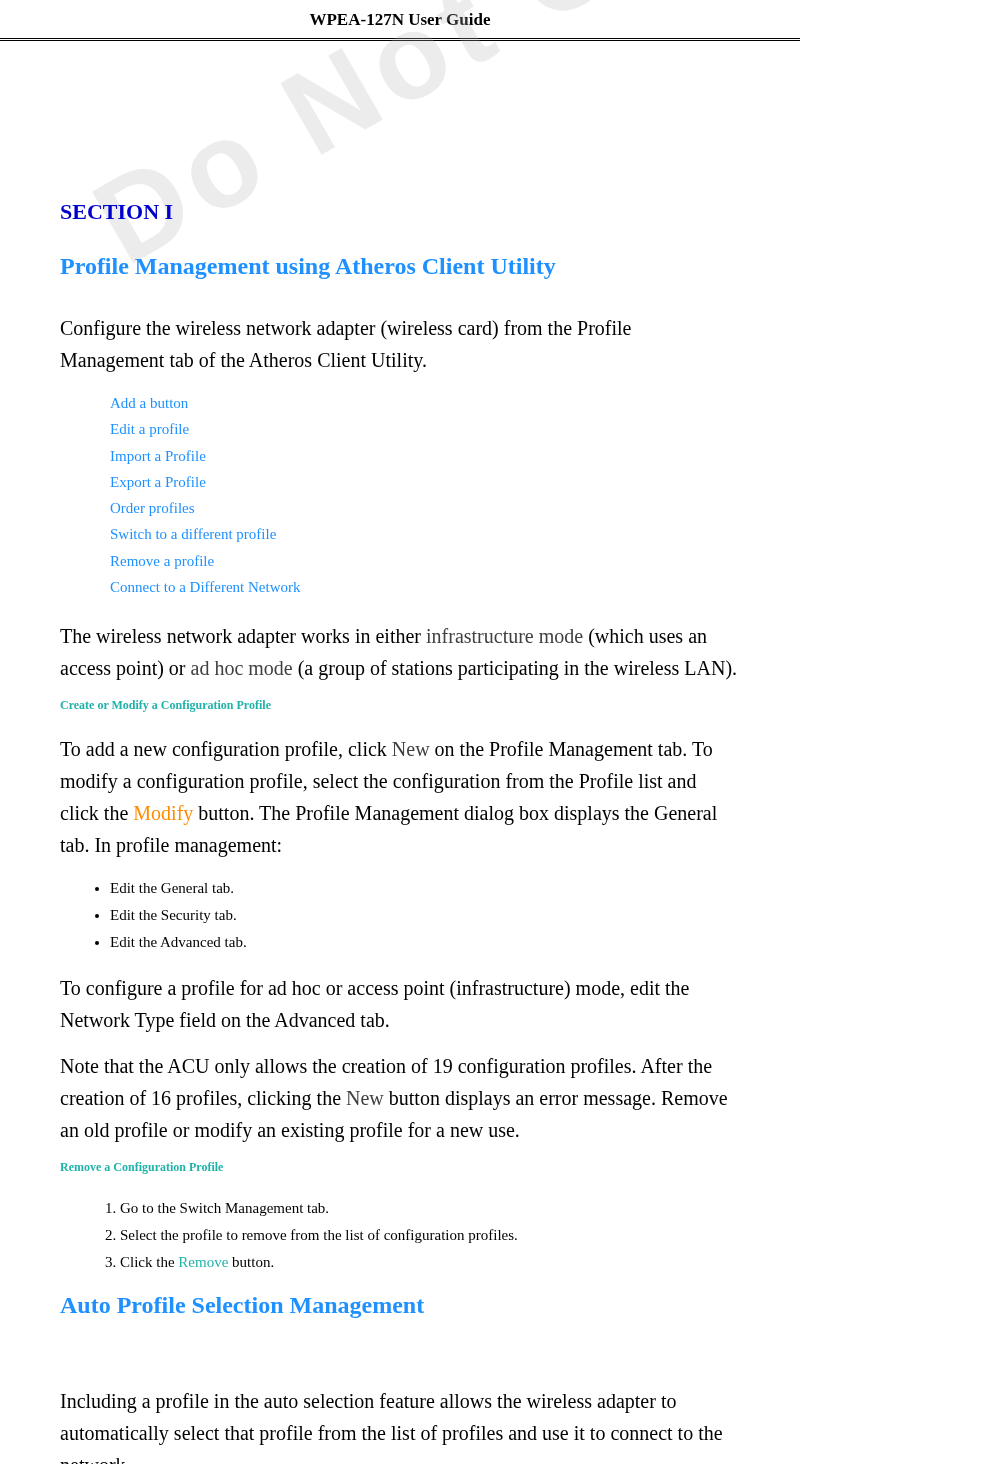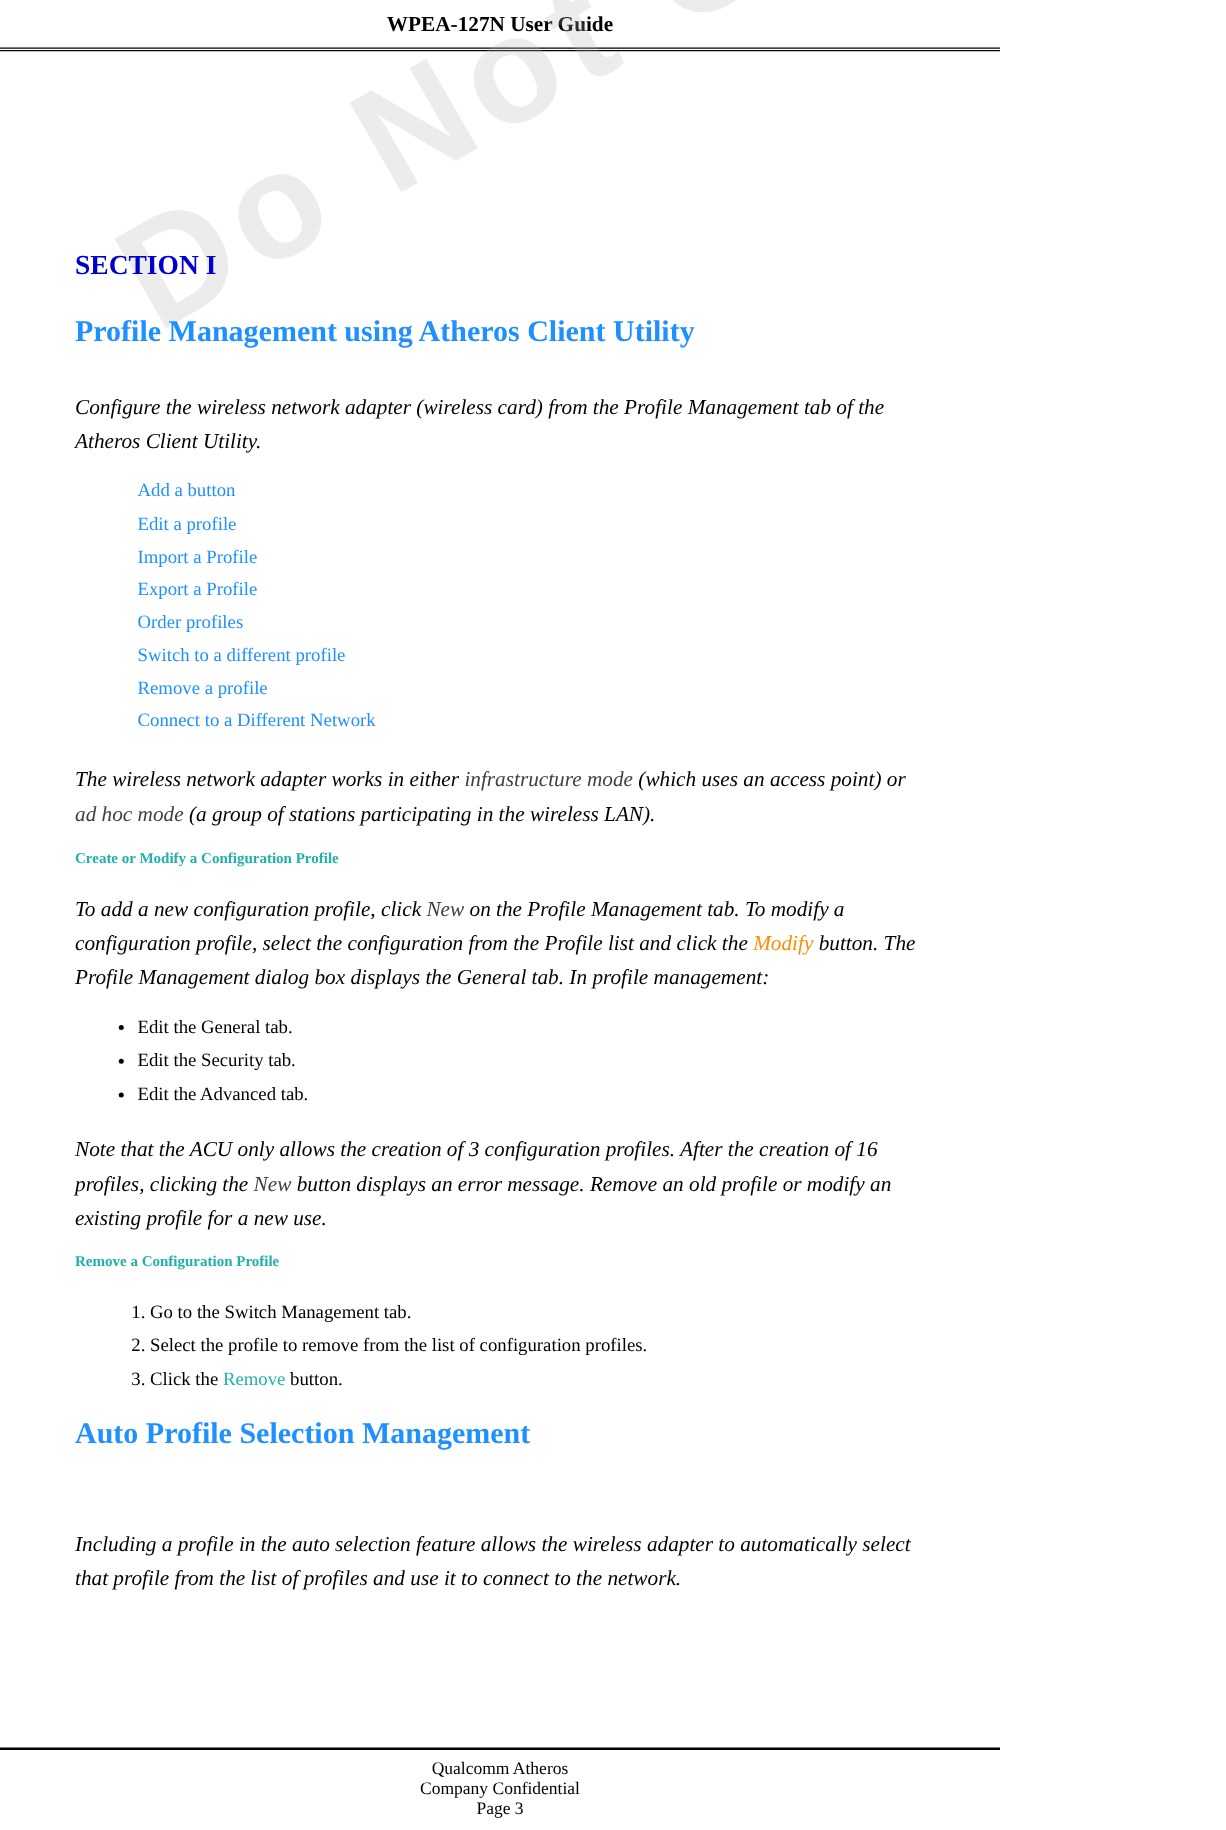--- a/index.html
+++ b/index.html
@@ -101,25 +101,24 @@
     
     .h2-heading {
       font-size: 12px;
       font-weight: bold;
       color: #20B2AA;
       margin-bottom: 16px;
       font-family: Times New Roman, serif;
     }
 
     .body-text {
-      font-size: 17px;
+      font-size: 20px;
       line-height: 1.6;
       margin-bottom: 14px;
       font-family: Times New Roman, serif;
-      font-style: italic;
     }
 
     .link-blue {
       color: #404040;
       text-decoration: none;
     }
 
     .link-teal {
       color: #20B2AA;
       text-decoration: none;
@@ -208,23 +207,24 @@
     <p class="body-text">
       <span>To add a new configuration profile, click </span><a class="link-blue">New</a><span> on the Profile Management tab. To modify a configuration profile, select the configuration from the Profile list and click the </span><a class="link-orange">Modify</a><span> button. The Profile Management dialog box displays the General tab. In profile management:</span>
     </p>
 
     <ul class="bullet-list">
       <li>Edit the General tab.</li>
       <li>Edit the Security tab.</li>
       <li>Edit the Advanced tab.</li>
     </ul>
 
+    <p class="body-text">To configure a profile for ad hoc or access point (infrastructure) mode, edit the Network Type field on the Advanced tab.</p>
 
     <p class="body-text">
-      <span>Note that the ACU only allows the creation of 3 configuration profiles. After the creation of 16 profiles, clicking the </span><a class="link-blue">New</a><span> button displays an error message. Remove an old profile or modify an existing profile for a new use.</span>
+      <span>Note that the ACU only allows the creation of 19 configuration profiles. After the creation of 16 profiles, clicking the </span><a class="link-blue">New</a><span> button displays an error message. Remove an old profile or modify an existing profile for a new use.</span>
     </p>
 
     <div class="h2-heading section-divider">Remove a Configuration Profile</div>
 
     <ol class="numbered-list">
       <li>Go to the Switch Management tab.</li>
       <li>Select the profile to remove from the list of configuration profiles.</li>
       <li>Click the <a class="link-teal">Remove</a> button.</li>
     </ol>
 

